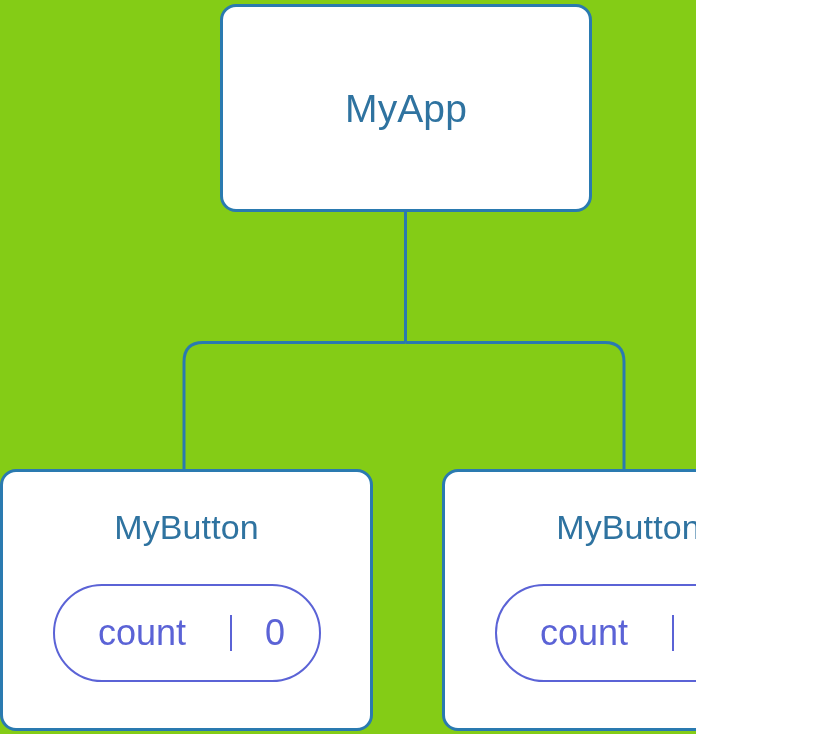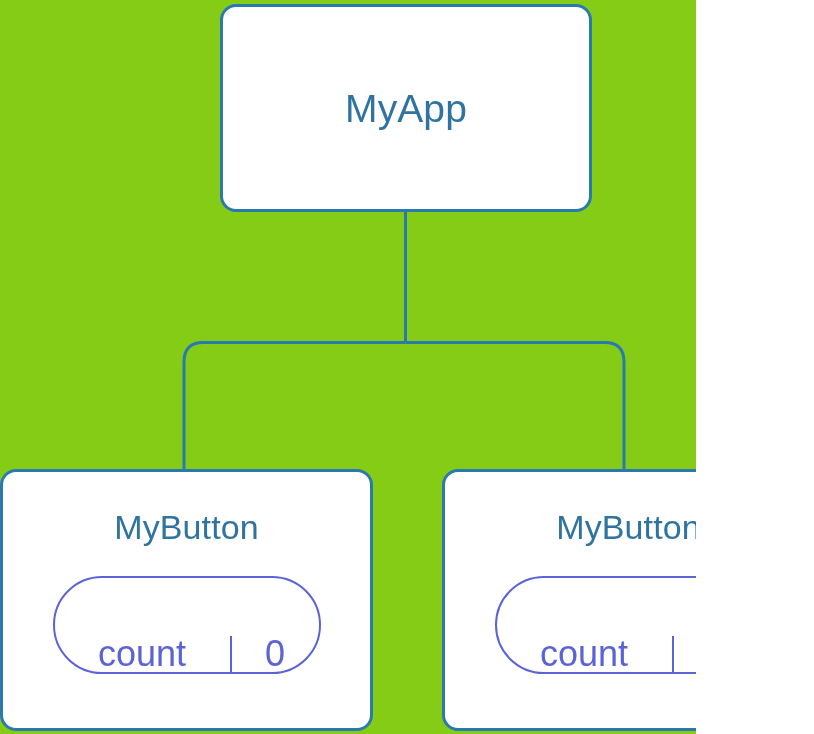--- a/index.html
+++ b/index.html
@@ -78,28 +78,28 @@
     letter-spacing: 0.1px;
     white-space: nowrap;
   }
 
   .node-root .node-title {
     font-size: 39px;
   }
 
   
   .state-pill {
-    margin-top: 32px;
+    margin-top: 40px;
     box-sizing: border-box;
     width: 268px;
     height: 98px;
     border: 2px solid #5b63d6;
     border-radius: 49px;
     display: flex;
-    align-items: flex-end;
+    align-items: center;
     background: transparent;
   }
 
   .pill-key {
     flex: 0 0 175px;
     display: flex;
     align-items: center;
     justify-content: center;
     border-right: 2px solid #5b63d6;
   }

